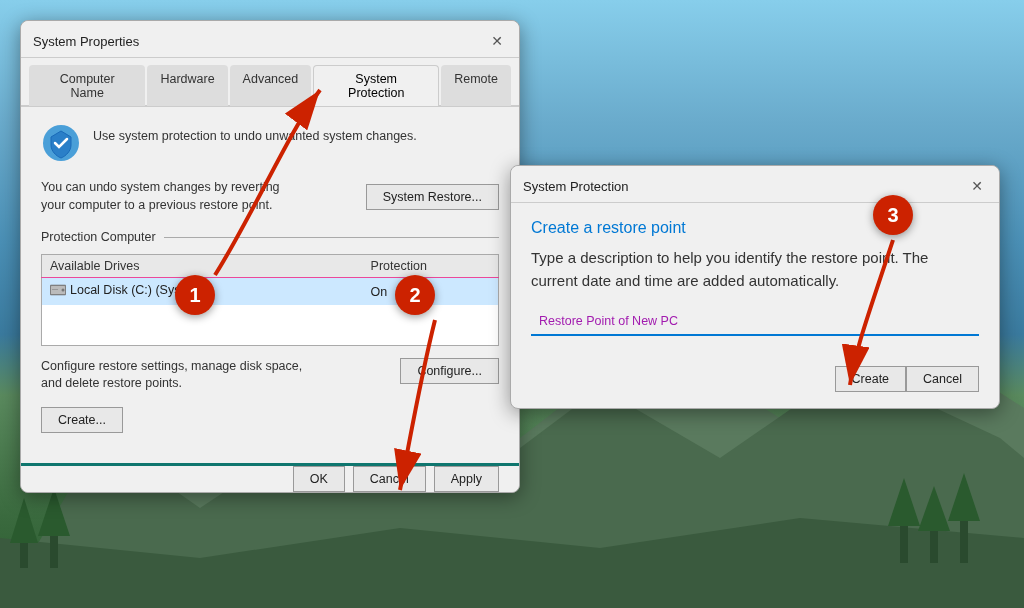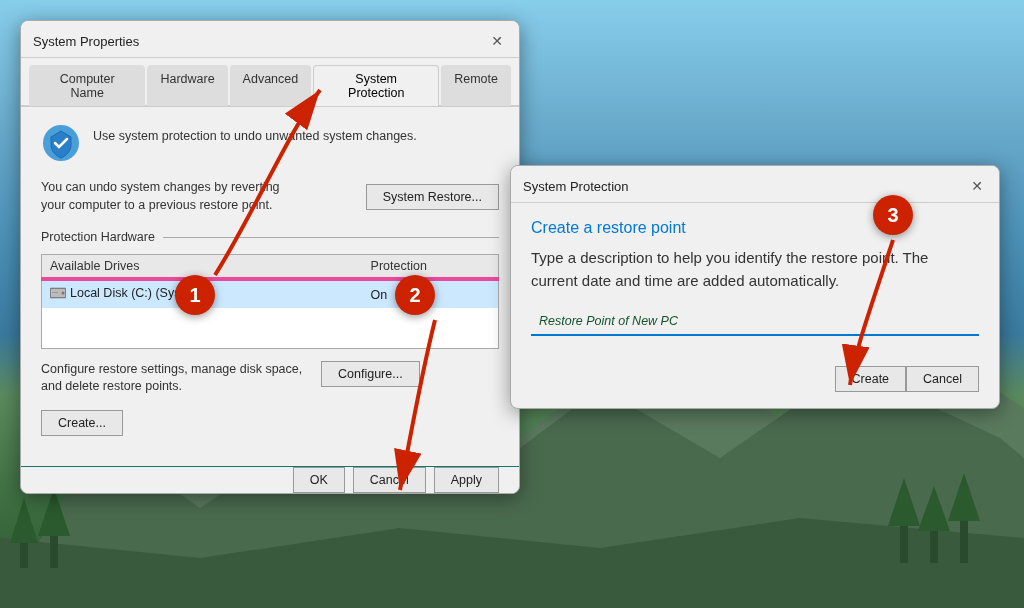--- a/index.html
+++ b/index.html
@@ -174,59 +174,59 @@
     }
 
     .protection-table thead {
       background: #e8e8e8;
     }
 
     .protection-table th {
       text-align: left;
       padding: 4px 8px;
       font-weight: 400;
-      border-bottom: 4px solid #ec4899;
+      border-bottom: 1px solid #ec4899;
       color: #333;
     }
 
     .protection-table td {
       padding: 5px 8px;
       color: #222;
     }
 
     .table-row-selected {
       background: #cce8ff;
     }
 
     .drive-icon {
       display: inline-flex;
       align-items: center;
       gap: 4px;
     }
 
     .configure-row, .create-row {
       display: flex;
-      justify-content: flex-start;
+      justify-content: space-between;
       align-items: flex-start;
       margin-bottom: 14px;
     }
 
     .configure-text, .create-text {
       font-size: 12.5px;
       color: #333;
       max-width: 280px;
       line-height: 1.4;
     }
 
     .dialog-footer {
       display: flex;
       justify-content: flex-end;
       gap: 8px;
       padding: 0 20px;
-      border-top: 1px solid #0f766e;
+      border-top: 3px solid #0f766e;
       background: #f0f0f0;
       border-radius: 0 0 8px 8px;
     }
 
     
     .create-restore {
       left: 510px;
       top: 165px;
       width: 490px;
     }
@@ -250,23 +250,22 @@
     }
 
     .restore-input {
       width: 100%;
       padding: 6px 8px;
       border: none;
       border-bottom: 2px solid #0078d4;
       background: transparent;
       font-size: 12.5px;
       outline: none;
-      color: #14532d;
+      color: #a21caf;
       margin-bottom: 20px;
-      font-style: italic;
     }
 
     .restore-footer {
       display: flex;
       justify-content: flex-end;
       gap: 0;
       padding: 10px 20px 16px 20px;
     }
 
     
@@ -332,21 +331,21 @@
       </svg>
       <span class="info-text">Use system protection to undo unwanted system changes.</span>
     </div>
 
     <div class="system-restore-area">
       <span class="sys-restore-text">You can undo system changes by reverting your computer to a previous restore point.</span>
       <button class="win-button">System Restore...</button>
     </div>
 
     <div class="section-header">
-      <span>Protection Hardware</span>
+      <span>Protection Computer</span>
     </div>
     <table class="protection-table">
       <thead>
         <tr>
           <th>Available Drives</th>
           <th>Protection</th>
         </tr>
       </thead>
       <tbody>
         <tr class="table-row-selected">

